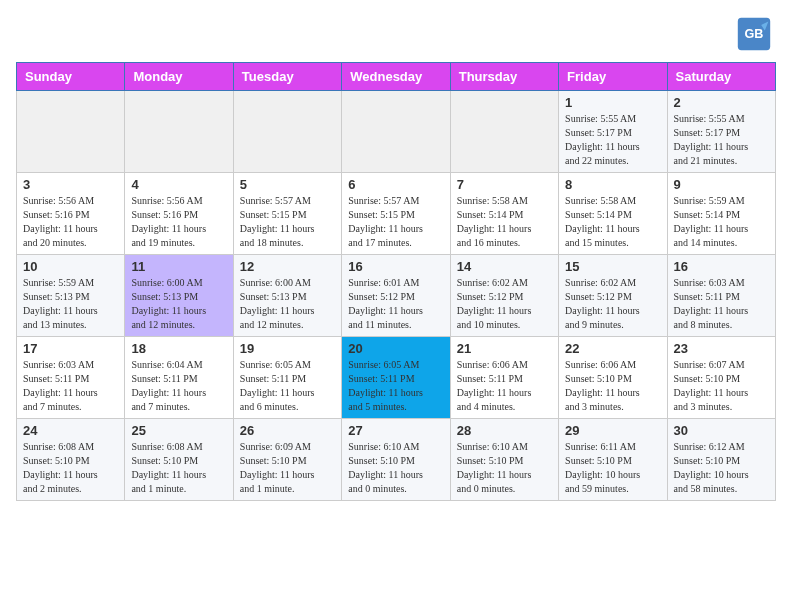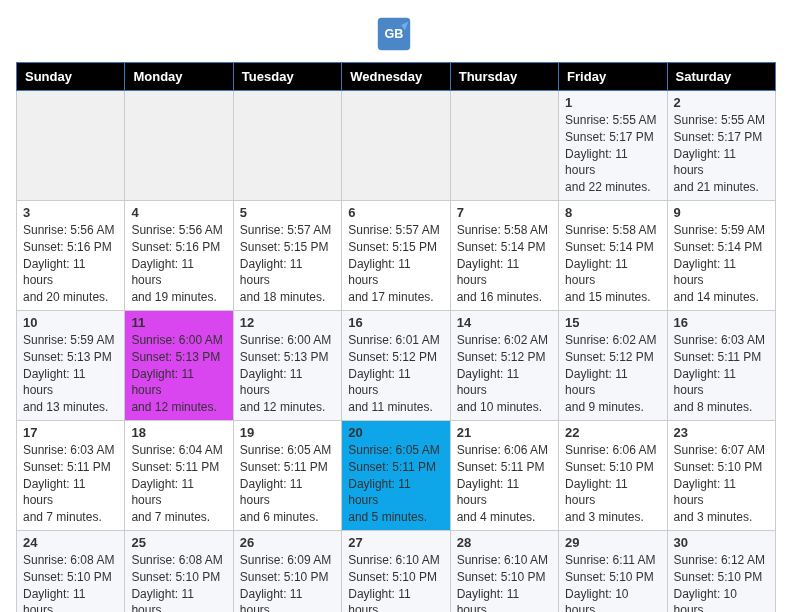--- a/index.html
+++ b/index.html
@@ -5,21 +5,21 @@
     * { box-sizing: border-box; margin: 0; padding: 0; }
     body {
       font-family: Arial, sans-serif;
       background: #fff;
       width: 792px;
       min-height: 612px;
       padding: 16px;
     }
     .header {
       display: flex;
-      justify-content: center;
+      justify-content: flex-end;
       align-items: flex-start;
       margin-bottom: 10px;
     }
     .logo {
       display: flex;
       align-items: center;
     }
     .logo-icon {
       width: 36px;
       height: 36px;
@@ -36,21 +36,21 @@
     .location {
       font-size: 16px;
       color: #555;
     }
     .calendar {
       width: 100%;
       border-collapse: collapse;
       border: 1px solid #ccc;
     }
     .calendar th {
-      background-color: #000000;
+      background-color: #d946ef;
       color: #fff;
       font-size: 13px;
       font-weight: bold;
       padding: 6px 8px;
       text-align: left;
       border: 1px solid #3a76b8;
     }
     .calendar td {
       vertical-align: top;
       border: 1px solid #ccc;
@@ -67,23 +67,24 @@
     .calendar tr:nth-child(even) td {
       background-color: #fff;
     }
     .day-num {
       font-size: 13px;
       font-weight: bold;
       display: block;
       margin-bottom: 2px;
     }
     .day-info {
-      font-size: 12px;
+      font-size: 10px;
       line-height: 1.4;
       color: #333;
+      font-family: Liberation Serif, serif;
     }
     .empty-cell {
       background: #f0f0f0 !important;
     }
   </style>
 </head>
 <body>
 
 <div class="header">
   <div class="logo">
@@ -191,21 +192,21 @@
         </td>
       </tr>
       <tr>
         <td style="background-color: rgb(245, 247, 250);">
           <span class="day-num">10</span>
           <div class="day-info" style="white-space: pre-line;">Sunrise: 5:59 AM
 Sunset: 5:13 PM
 Daylight: 11 hours
 and 13 minutes.</div>
         </td>
-        <td style="background-color: #d946ef;">
+        <td style="background-color: #c4b5fd;">
           <span class="day-num">11</span>
           <div class="day-info" style="white-space: pre-line;">Sunrise: 6:00 AM
 Sunset: 5:13 PM
 Daylight: 11 hours
 and 12 minutes.</div>
         </td>
         <td style="background-color: rgb(245, 247, 250);">
           <span class="day-num">12</span>
           <div class="day-info" style="white-space: pre-line;">Sunrise: 6:00 AM
 Sunset: 5:13 PM

